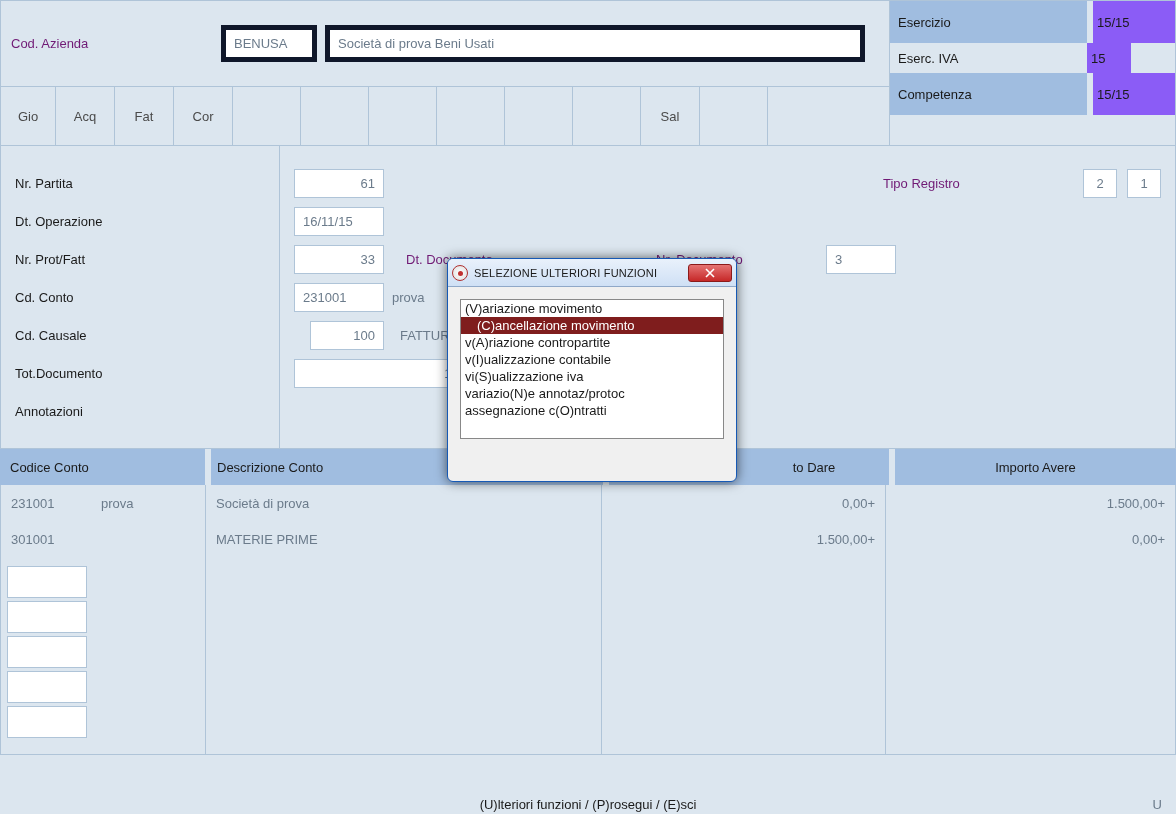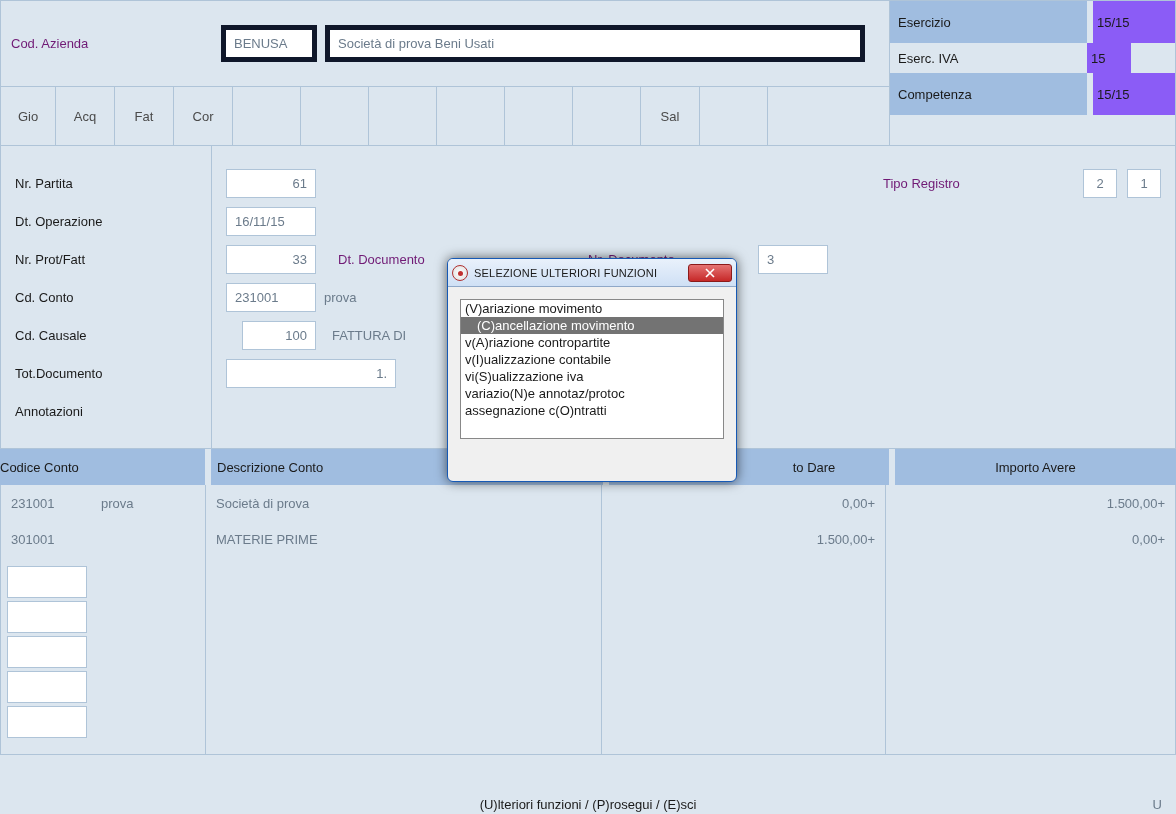--- a/index.html
+++ b/index.html
@@ -43,21 +43,21 @@
 
 .modal { position:absolute; left:447px; top:258px; width:290px; background:#f0f0f0; border:1px solid #1659b5; border-radius:6px; box-shadow: 0 0 12px rgba(0,0,0,0.6); }
 .modal-title { height:28px; background:linear-gradient(#e9f1fb,#cfe0f5); border-bottom:1px solid #8fa8c8; display:flex; align-items:center; padding:0 4px; border-radius:5px 5px 0 0;}
 .modal-title .ticon { width:16px; height:16px; border-radius:50%; border:1px solid #b03030; background:radial-gradient(#fff,#ddd); margin-right:6px; position:relative;}
 .modal-title .ticon:before{content:"";position:absolute;left:5px;top:5px;width:5px;height:5px;border-radius:50%;background:#c03030;}
 .modal-title .tt { flex:1; font-size:11px; color:#1a1a1a; letter-spacing:0.2px;}
 .modal-title .xbtn { width:44px; height:18px; background:linear-gradient(#e57373,#c62828); border:1px solid #8b1a1a; border-radius:3px; color:#fff; display:flex;align-items:center;justify-content:center; font-weight:bold; font-size:11px;}
 .modal-body { padding:12px; }
 .listbox { background:#fff; border:1px solid #888; height:140px; }
 .listbox .li { height:17px; padding:0 4px; font-size:13px; color:#1a1a1a; display:flex; align-items:center; white-space:nowrap; overflow:hidden;}
-.listbox .li.sel { background:#737373; color:#fff;padding-left:16px; }
+.listbox .li.sel { background:#7f1d1d; color:#fff;padding-left:16px; }
 .modal-footer { height:30px; }
 
 
 .rv-narrow{ width:44px !important; }
 .rv-pad{ width:44px; background:#dce6ef;}
 </style>
 </head>
 <body>
 
 <div class="hdr">
@@ -95,21 +95,21 @@
       <div class="rv-pad"></div>
     </div>
     <div class="r-row">
       <div class="rl">Competenza</div>
       <div class="rv">15/15</div>
     </div>
   </div>
 </div>
 
 <div style="display:flex">
-  <div style="width:212px; border:1px solid #afc4d8; border-top:none; padding:18px 14px;">
+  <div style="width:280px; border:1px solid #afc4d8; border-top:none; padding:18px 14px;">
     <div class="frow">
         <span class="fl">Nr. Partita</span>
       </div>
     <div class="frow">
         <span class="fl">Dt. Operazione</span>
       </div>
     <div class="frow">
         <span class="fl">Nr. Prot/Fatt</span>
       </div>
     <div class="frow">
@@ -156,21 +156,21 @@
       <span class="lbl" style="color:#6b7b8b">FATTURA DI</span>
     </div>
     <div class="frow">
       <span class="ival" style="width:170px;text-align:right">1.</span>
     </div>
     <div class="frow"></div>
   </div>
 </div>
 
 <div class="tbl-hdr">
-  <div style="width:205px;padding-left:0">Codice Conto</div>
+  <div style="width:205px;padding-left:10px">Codice Conto</div>
   <div style="width:6px;background:#dce6ef"></div>
   <div style="width:392px;padding-left:6px">Descrizione Conto</div>
   <div style="width:6px;background:#dce6ef"></div>
   <div style="width:280px;justify-content:center;padding-left:130px">to Dare</div>
   <div style="width:6px;background:#dce6ef"></div>
   <div style="flex:1;justify-content:center">Importo Avere</div>
 </div>
 <div class="tbl-body" style="height:270px">
   <div class="col" style="width:206px">
     <div class="cell">

